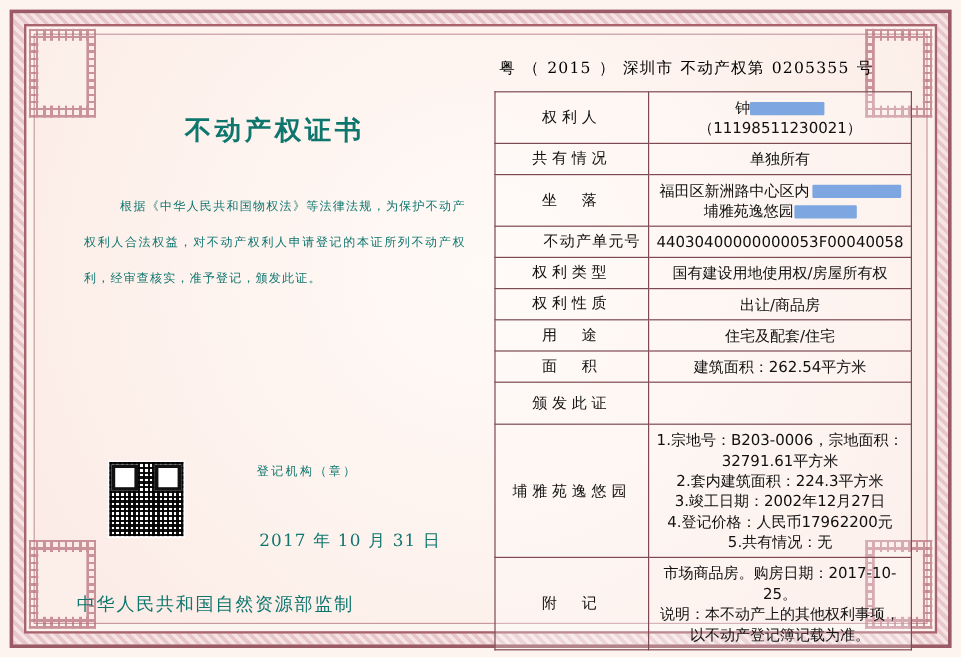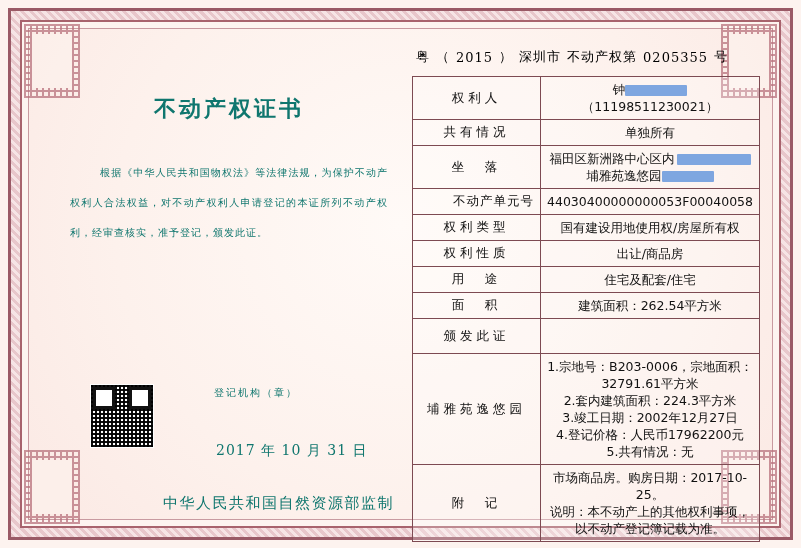--- a/index.html
+++ b/index.html
@@ -81,21 +81,21 @@
   .qr:after{right:2px;top:2px;}
   .org{
     position:absolute;left:150px;top:332px;font-size:10px;letter-spacing:2px;
     font-family:"DejaVu Serif","Liberation Serif",serif;
   }
   .date{
     position:absolute;left:152px;top:388px;font-size:14px;letter-spacing:1px;
     font-family:"DejaVu Serif","Liberation Serif",serif;
   }
   .footer{
-    position:absolute;left:0;top:440px;width:100%;text-align:right;
+    position:absolute;left:0;top:440px;width:100%;text-align:left;
     font-size:15px;letter-spacing:1.5px;
     font-family:"DejaVu Serif","Liberation Serif",serif;
   }
 
   
   .right{
     position:absolute;left:378px;top:14px;width:340px;
   }
   .topline{
     display:flex;align-items:center;font-size:13px;gap:6px;white-space:nowrap;

